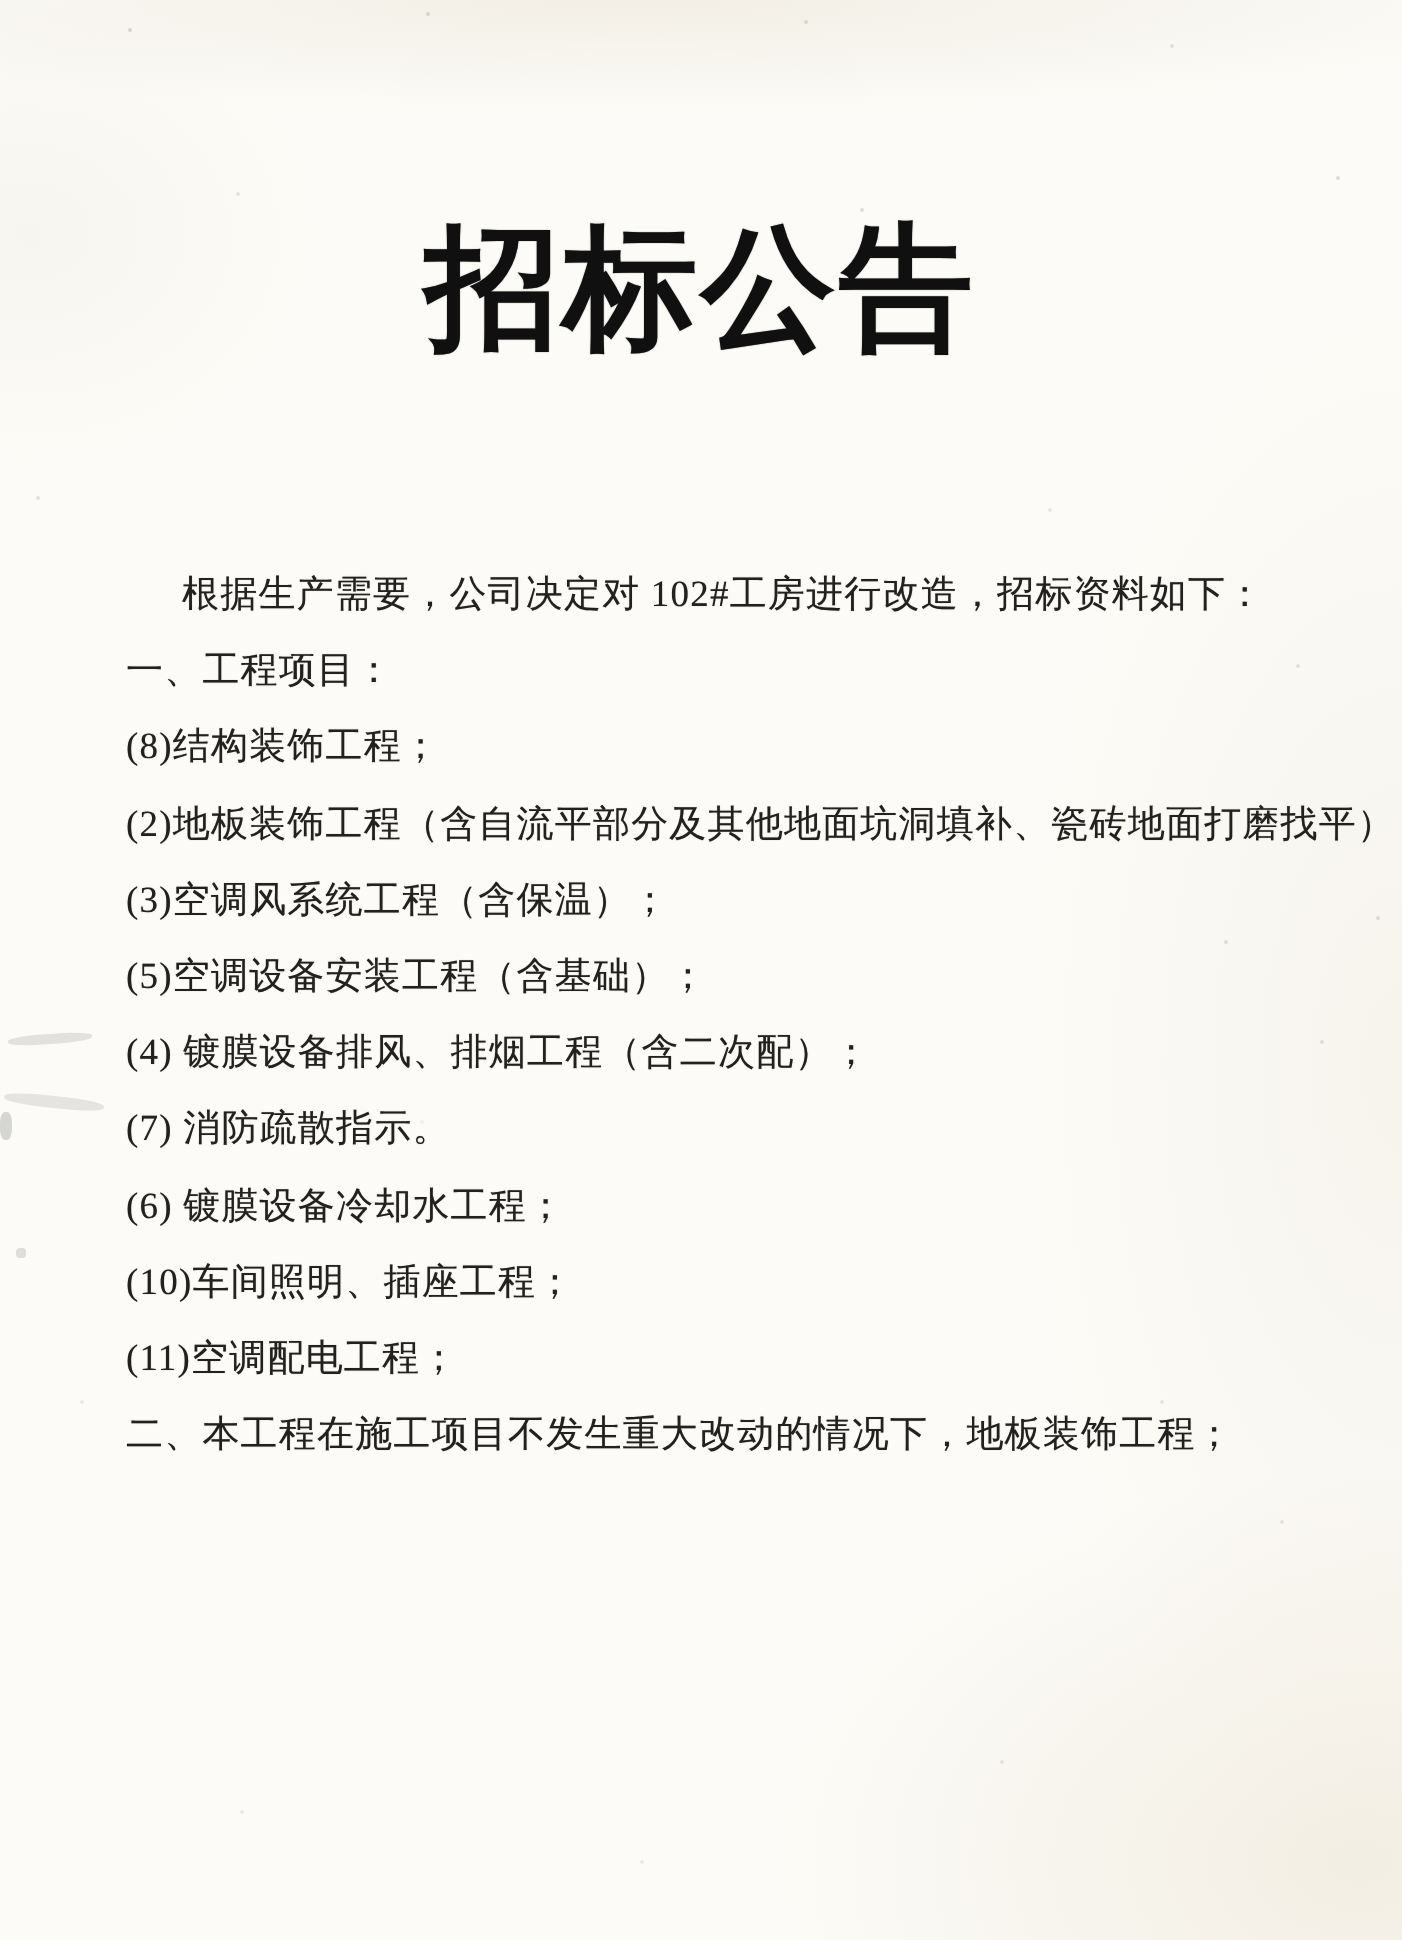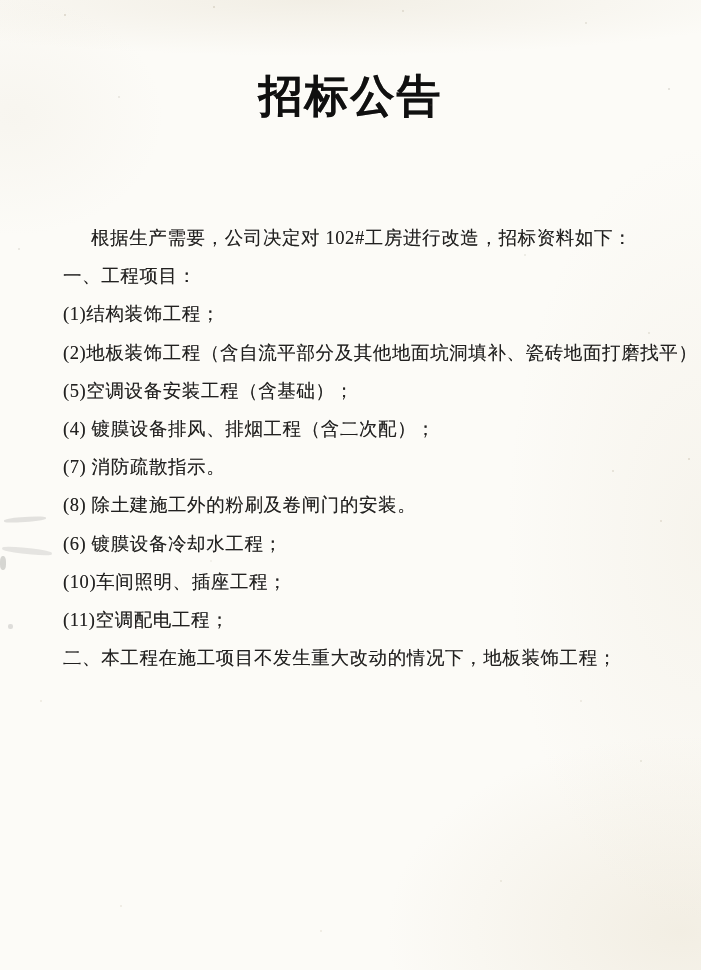--- a/index.html
+++ b/index.html
@@ -47,23 +47,23 @@
       580px 700px 0 rgba(140,125,95,0.16),
       640px 760px 0 rgba(140,125,95,0.18),
       500px 880px 0 rgba(140,125,95,0.16),
       320px 930px 0 rgba(140,125,95,0.14),
       120px 905px 0 rgba(140,125,95,0.14),
       40px 700px 0 rgba(140,125,95,0.14),
       210px 560px 0 rgba(140,125,95,0.10);
   }
   .doc-title {
     margin: 0;
-    padding-top: 75px;
+    padding-top: 112px;
     text-align: center;
-    font-size: 44px;
+    font-size: 67px;
     line-height: 1.0;
     font-weight: bold;
     letter-spacing: 2px;
     color: #101010;
     text-shadow: 0 0 0.6px rgba(0,0,0,0.55);
   }
   .content {
     margin-top: 100px;
     padding-left: 63px;
   }
@@ -94,26 +94,26 @@
 <div class="page">
 
   <h1 class="doc-title">招标公告</h1>
 
   <div class="content">
 
     <p class="intro">根据生产需要，公司决定对 102#工房进行改造，招标资料如下：</p>
 
     <p>一、工程项目：</p>
 
-    <p>(1)结构装饰工程；</p>
+    <p>(8)结构装饰工程；</p>
     <p>(2)地板装饰工程（含自流平部分及其他地面坑洞填补、瓷砖地面打磨找平）；</p>
+    <p>(3)空调风系统工程（含保温）；</p>
     <p>(5)空调设备安装工程（含基础）；</p>
     <p>(4) 镀膜设备排风、排烟工程（含二次配）；</p>
     <p>(7) 消防疏散指示。</p>
-    <p>(8) 除土建施工外的粉刷及卷闸门的安装。</p>
     <p>(6) 镀膜设备冷却水工程；</p>
     <p>(10)车间照明、插座工程；</p>
     <p>(11)空调配电工程；</p>
 
     <p>二、本工程在施工项目不发生重大改动的情况下，地板装饰工程；</p>
 
   </div>
 
   <div class="smudge s1"></div>
   <div class="smudge s2"></div>

